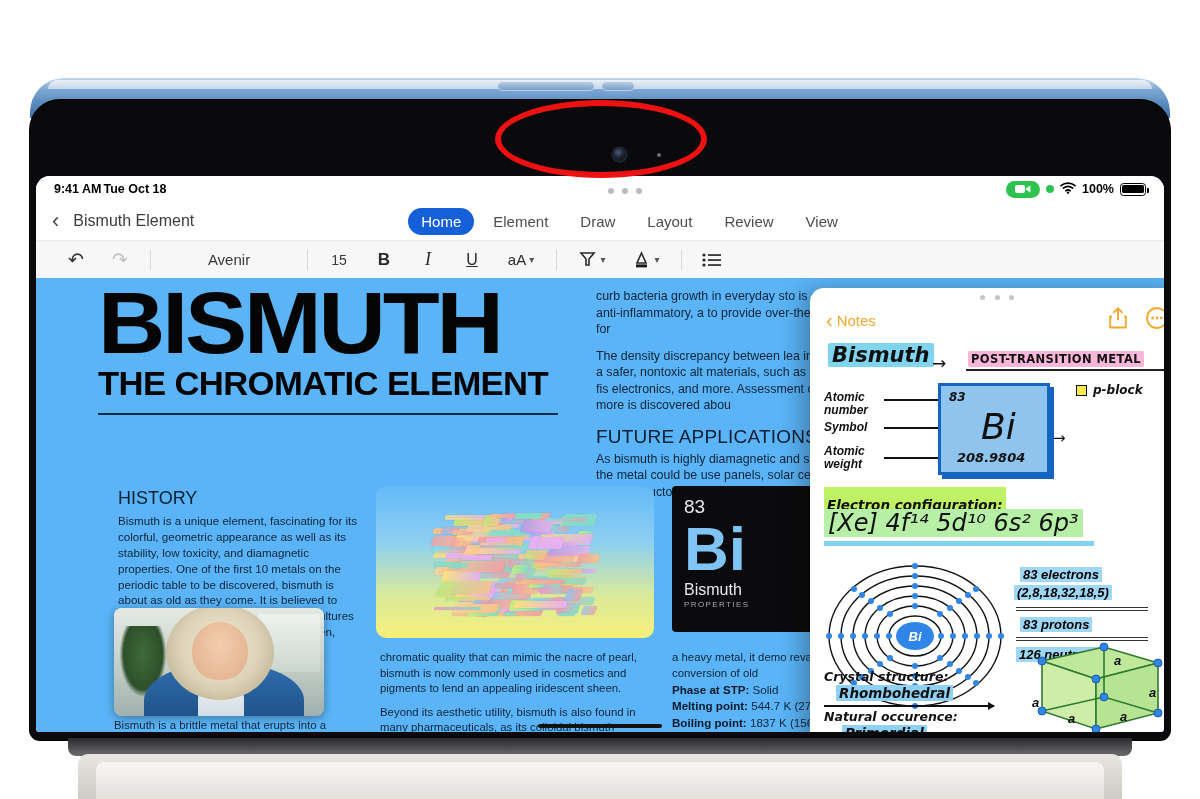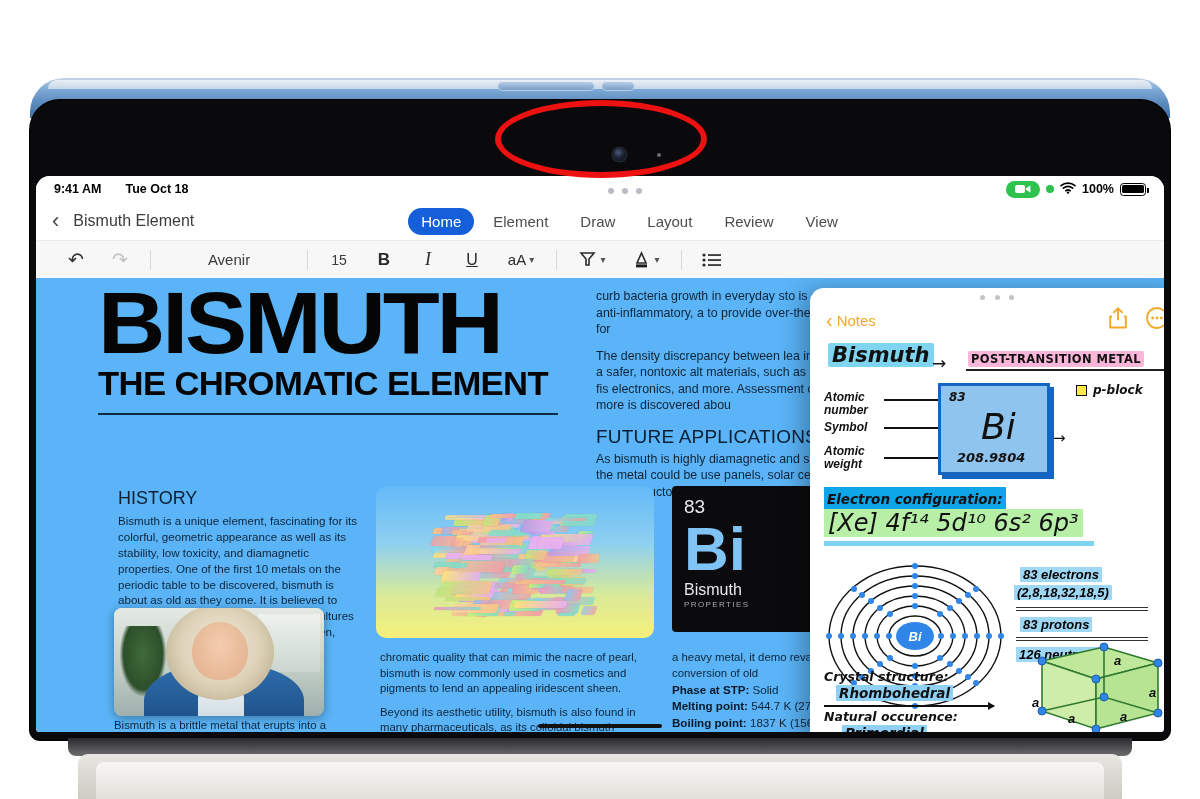--- a/index.html
+++ b/index.html
@@ -114,21 +114,21 @@
 
   
   #status-bar {
     position: absolute; left:0; top:0;
     width: 100%; height: 26px;
     display: flex; align-items: center;
     padding: 0 18px;
     font-size: 12.5px; font-weight: bold; color: #000;
     background: #fff;
   }
-  #status-left { display: flex; gap: 24px; align-items: center; }
+  #status-left { display: flex; gap: 2px; align-items: center; }
   #status-right { margin-left: auto; display: flex; align-items: center; gap: 6px; }
   .cam-pill {
     background: #2ec24f; border-radius: 9px;
     width: 34px; height: 17px;
     display: flex; align-items: center; justify-content: center;
   }
   .cam-pill svg { display:block; }
   .green-dot { width: 8px; height: 8px; border-radius: 50%; background: #2ec24f; }
   .batt {
     width: 26px; height: 13px;
@@ -355,21 +355,21 @@
     width: 31px; height: 21px; text-align:center;
     border: 1.5px solid #111;
     font-size: 12px; font-style: italic; font-weight: bold;
   }
   #mini-table td.hl { background: #7fb8ec; }
   .arrow-to-table { position:absolute; left: 243px; top: 92px; font-size: 15px; }
 
   .n-echead {
     position:absolute; left: 14px; top: 150px;
     font-size: 13.5px; font-weight: bold; font-style: italic;
-    background: #0ea5e9; padding: 4px 3px; border-bottom: 1.6px solid #111;
+    background: #bef264; padding: 10px 3px; border-bottom: 1.6px solid #111;
   }
   .n-ecval {
     position:absolute; left: 14px; top: 172px;
     font-size: 24px; font-style: italic;
     background: #b7efa6; padding: 0 4px;
   }
   .n-ecbar { position:absolute; left: 14px; top: 204px; width: 270px; height: 5px; background:#7fd4ef; }
 
   #bohr { position:absolute; left: 16px; top: 214px; width: 178px; height: 170px; }
 

